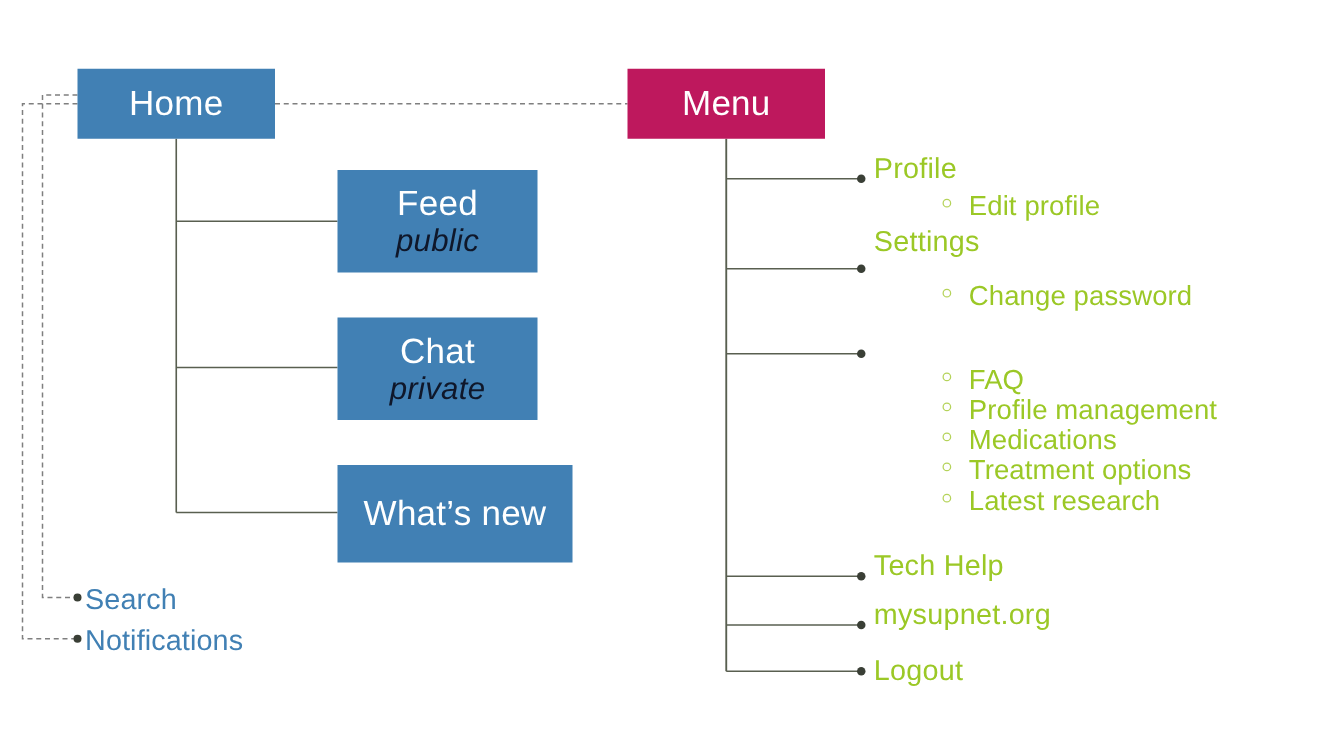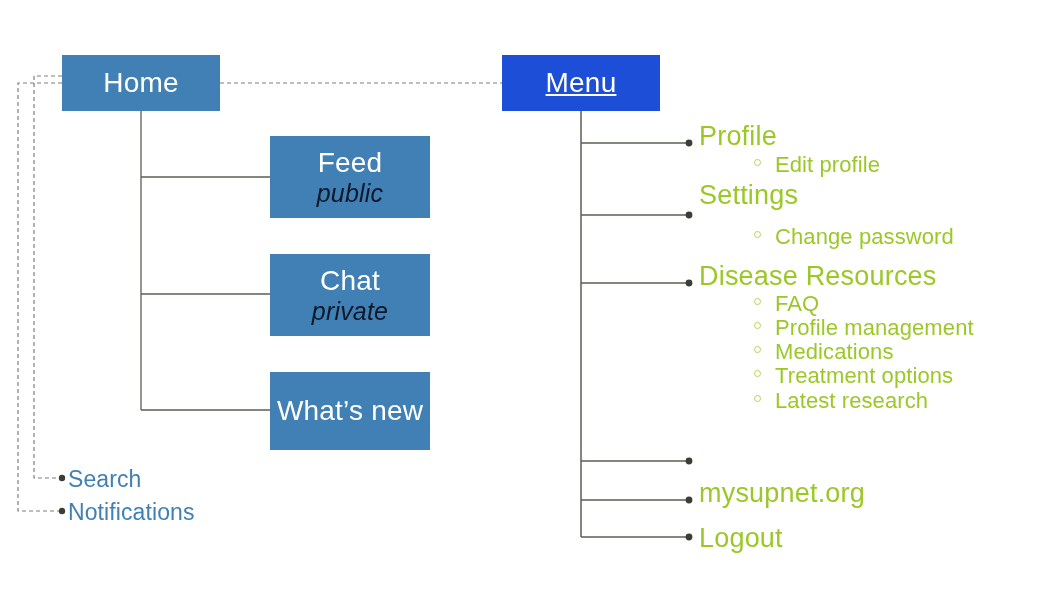--- a/index.html
+++ b/index.html
@@ -13,38 +13,38 @@
 
   .node{
     position:absolute;box-sizing:border-box;
     display:flex;flex-direction:column;align-items:center;justify-content:center;
     color:#ffffff;text-align:center;line-height:1.12;
   }
   .node .title{font-size:28px;font-weight:400;letter-spacing:.2px;}
   .node .sub{font-size:25px;font-style:italic;color:#0f172a;letter-spacing:.2px;}
 
   .node-blue{background:#4180b4;}
-  .node-green{background:#1d4ed8;text-decoration:underline;}
+  .node-green{background:#be185d;}
 
   #node-home{left:62px;top:55px;width:158px;height:56px;}
   #node-feed{left:270px;top:136px;width:160px;height:82px;}
   #node-chat{left:270px;top:254px;width:160px;height:82px;}
-  #node-whatsnew{left:270px;top:372px;width:160px;height:78px;}
+  #node-whatsnew{left:270px;top:372px;width:188px;height:78px;}
   #node-menu{left:502px;top:55px;width:158px;height:56px;}
 
   .leaf{
     position:absolute;white-space:nowrap;
     color:#4180b4;font-size:23px;letter-spacing:.1px;
   }
   #leaf-search{left:68px;top:466px;}
   #leaf-notifications{left:68px;top:499px;}
 
   .menu-item{
     position:absolute;white-space:nowrap;
-    color:#9bc826;font-size:27px;letter-spacing:.2px;
+    color:#9bc826;font-size:23px;letter-spacing:.2px;
   }
   .subitem{
     position:absolute;white-space:nowrap;
     color:#9bc826;font-size:22px;letter-spacing:.1px;
     padding-left:30px;
   }
   .subitem::before{
     content:"";position:absolute;left:9px;top:7px;
     width:7px;height:7px;border:1.3px solid #b5d35a;border-radius:50%;
     box-sizing:border-box;
@@ -115,23 +115,23 @@
   <div class="node node-green" id="node-menu">
     <span class="title">Menu</span>
   </div>
 
   <div class="menu-item" style="left:699px;top:121px;">Profile</div>
   <div class="subitem" style="left:745px;top:152px;">Edit profile</div>
 
   <div class="menu-item" style="left:699px;top:180px;">Settings</div>
   <div class="subitem" style="left:745px;top:224px;">Change password</div>
 
-  <div class="menu-item" style="left:699px;top:261px;">Disease Resources</div>
   <div class="subitem" style="left:745px;top:291px;">FAQ</div>
   <div class="subitem" style="left:745px;top:315px;">Profile management</div>
   <div class="subitem" style="left:745px;top:339px;">Medications</div>
   <div class="subitem" style="left:745px;top:363px;">Treatment options</div>
   <div class="subitem" style="left:745px;top:388px;">Latest research</div>
 
+  <div class="menu-item" style="left:699px;top:439px;">Tech Help</div>
   <div class="menu-item" style="left:699px;top:478px;">mysupnet.org</div>
   <div class="menu-item" style="left:699px;top:523px;">Logout</div>
 
 </div>
 
 </body></html>

